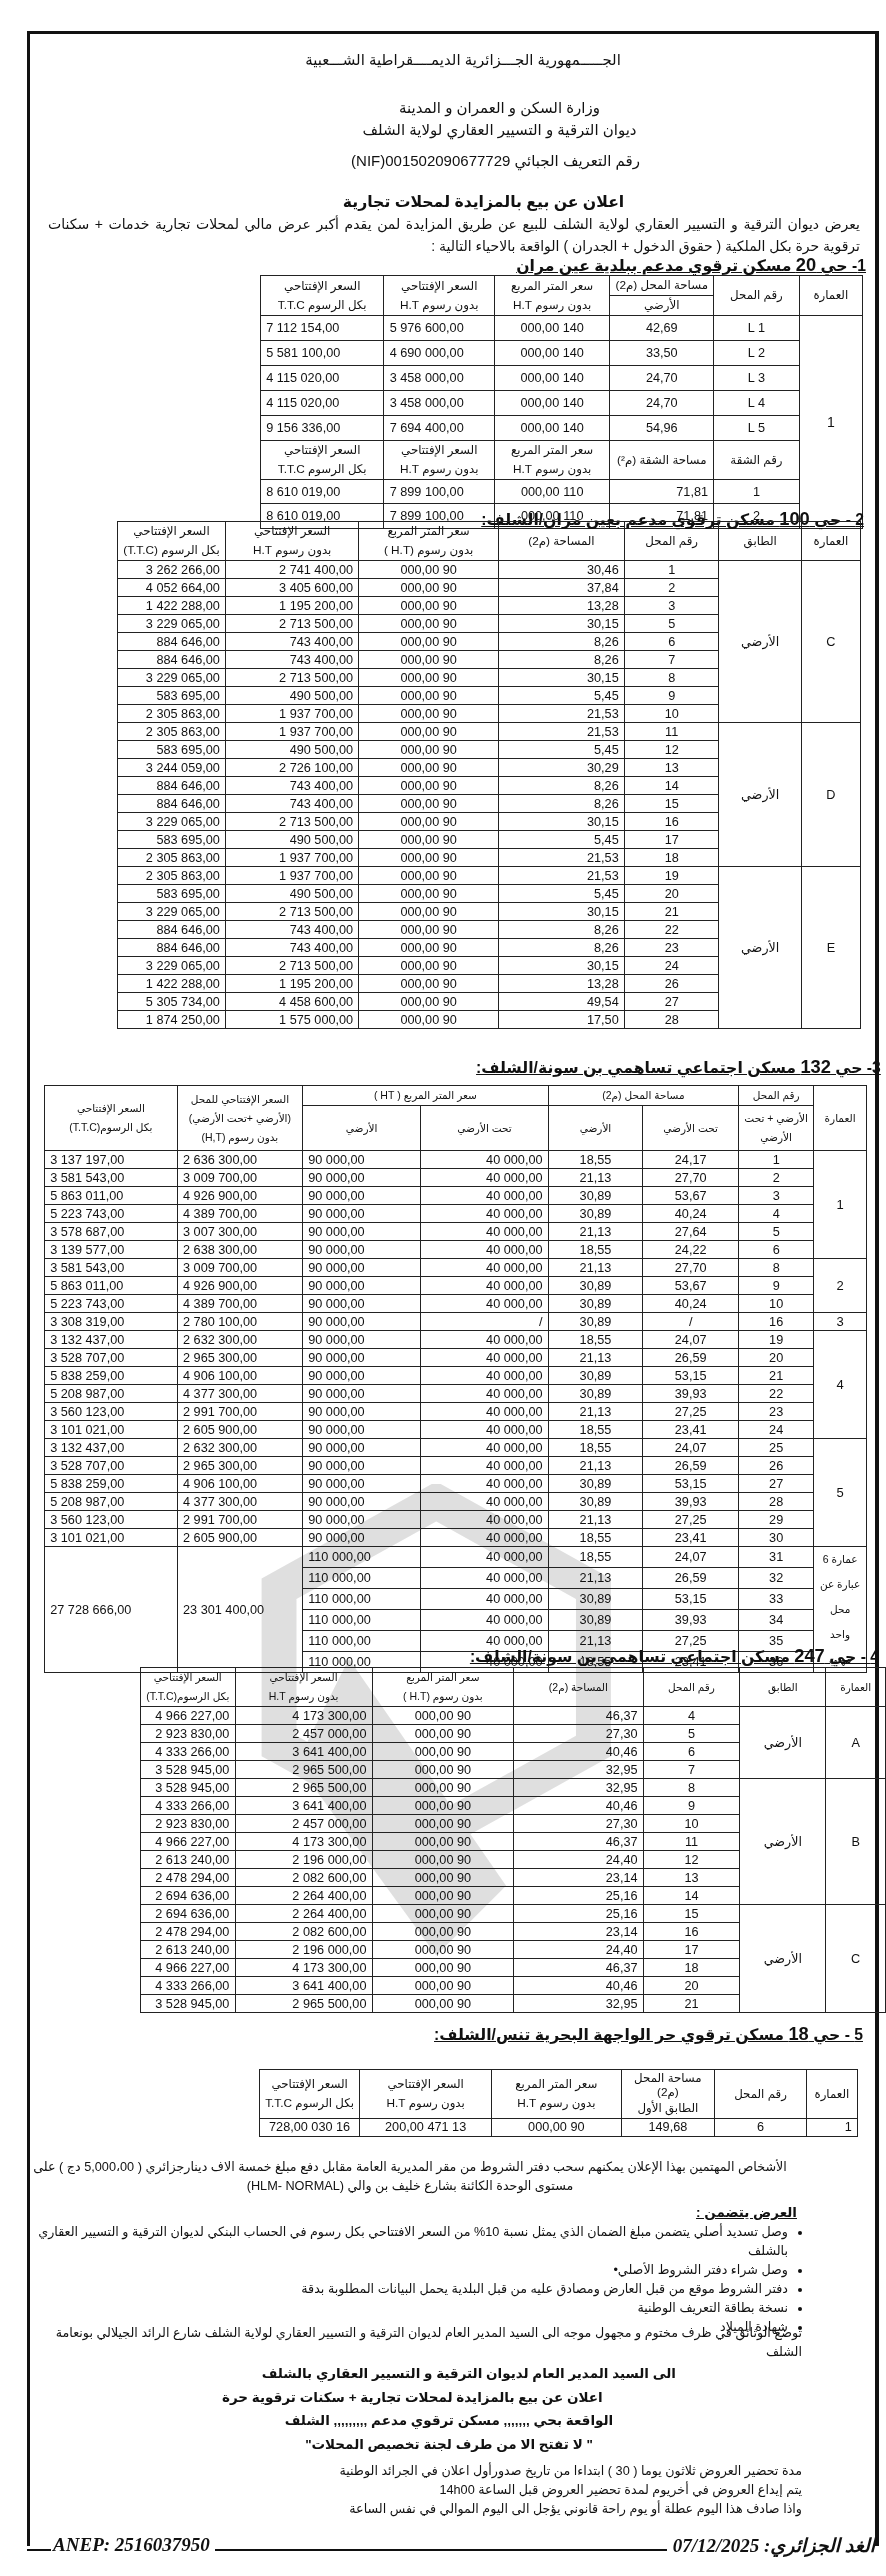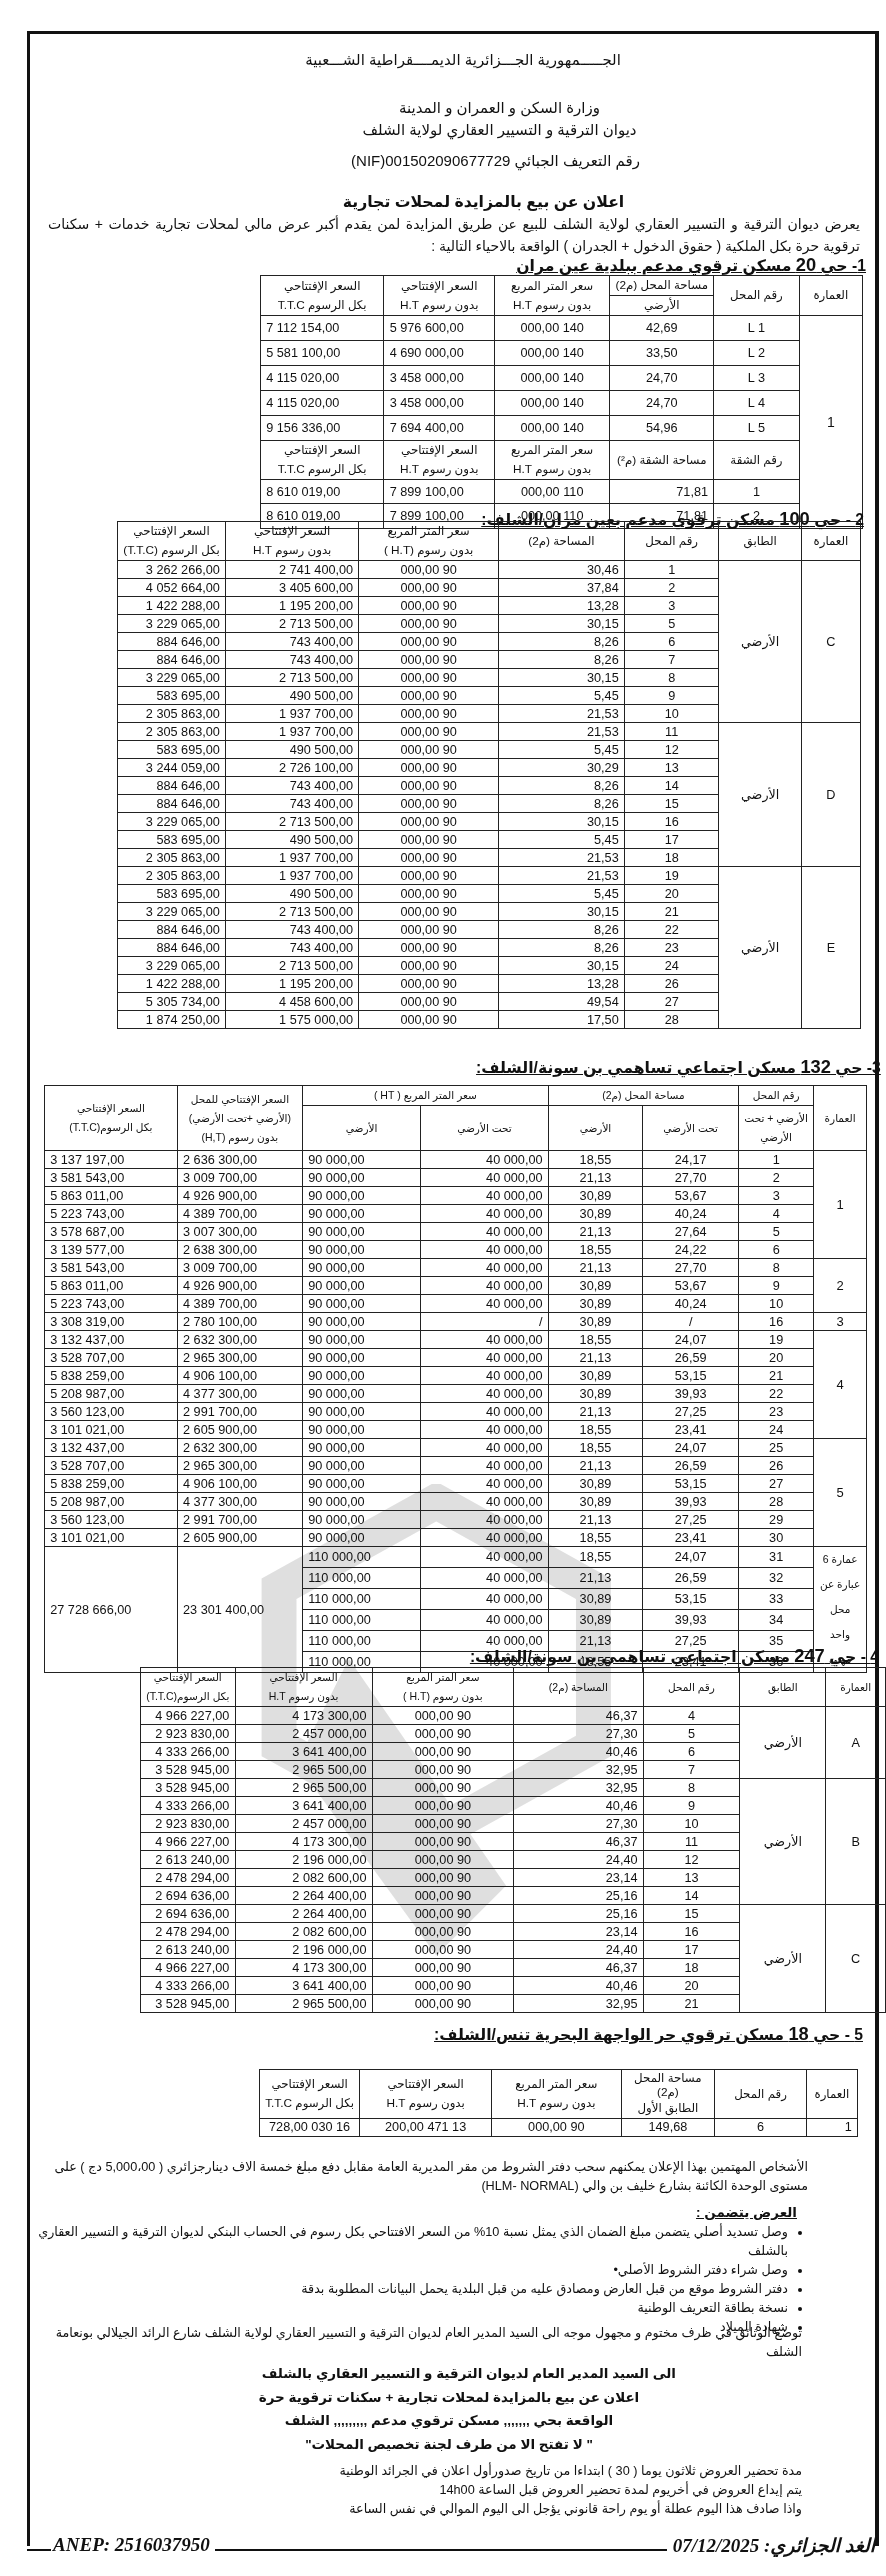--- a/index.html
+++ b/index.html
@@ -883,33 +883,33 @@
     <td class="r">1</td>
     <td class="">6</td>
     <td class="">149,68</td>
     <td class="">90 000,00</td>
     <td class="">13 471 200,00</td>
     <td class="">16 030 728,00</td>
   </tr>
     </tbody>
   </table>
 
-<div class="abs body-text" style="top:2158px; right:78px; width:768px;">الأشخاص المهتمين بهذا الإعلان يمكنهم سحب دفتر الشروط من مقر المديرية العامة مقابل دفع مبلغ  خمسة الاف دينارجزائري ( 5,000،00 دج )  على مستوى الوحدة الكائنة بشارع خليف بن والي (HLM- NORMAL)</div>
+<div class="abs body-text" style="top:2158px; right:92px; width:768px;text-align:center;">الأشخاص المهتمين بهذا الإعلان يمكنهم سحب دفتر الشروط من مقر المديرية العامة مقابل دفع مبلغ  خمسة الاف دينارجزائري ( 5,000،00 دج )  على مستوى الوحدة الكائنة بشارع خليف بن والي (HLM- NORMAL)</div>
 <div class="abs body-text" style="top:2203px; right:89px; font-weight:bold; text-decoration:underline; font-size:13.5px;">العرض يتضمن :</div>
 <ul class="abs body-text" id="cond-list" style="top:2223px; right:84px; width:773px; margin:0; padding:0 14px 0 0; list-style:disc;">
     <li>وصل تسديد أصلي يتضمن  مبلغ الضمان الذي يمثل نسبة 10% من السعر  الافتتاحي بكل رسوم في الحساب البنكي لديوان الترقية و التسيير العقاري بالشلف</li>
     <li>وصل شراء دفتر الشروط الأصلي•</li>
     <li>دفتر الشروط موقع من قبل العارض ومصادق عليه من قبل البلدية يحمل البيانات المطلوبة بدقة</li>
     <li>نسخة بطاقة التعريف الوطنية</li>
     <li>شهادة الميلاد</li>
   </ul>
 <div class="abs body-text" style="top:2324px; right:84px; width:773px;">توضع الوثائق  في ظرف مختوم و مجهول  موجه الى السيد المدير العام لديوان الترقية و التسيير العقاري لولاية الشلف شارع الرائد الجيلالي بونعامة الشلف</div>
 <div class="abs bold-block" id="envelope" style="top:2362px; right:210px; width:454px;">
     <div style="text-align:right">الى السيد المدير العام لديوان الترقية و التسيير العقاري بالشلف</div>
-    <div style="text-align:center">اعلان عن بيع بالمزايدة لمحلات تجارية  + سكنات ترقوية حرة</div>
+    <div style="text-align:left">اعلان عن بيع بالمزايدة لمحلات تجارية  + سكنات ترقوية حرة</div>
     <div style="text-align:center">الواقعة بحي ,,,,,,, مسكن ترقوي مدعم ,,,,,,,,, الشلف</div>
     <div style="text-align:center">" لا تفتح الا من طرف لجنة تخصيص المحلات"</div>
   </div>
 <div class="abs body-text" id="deadlines" style="top:2462px; right:84px; width:773px;">
     <div>مدة تحضير  العروض ثلاثون يوما ( 30 ) ابتداءا من تاريخ صدورأول اعلان في الجرائد الوطنية</div>
     <div>يتم إيداع العروض في أخريوم لمدة تحضير العروض قبل الساعة 14h00</div>
     <div>واذا صادف هذا اليوم عطلة أو يوم راحة قانوني يؤجل الى اليوم الموالي في نفس الساعة</div>
   </div>
 
 <div class="footer">

